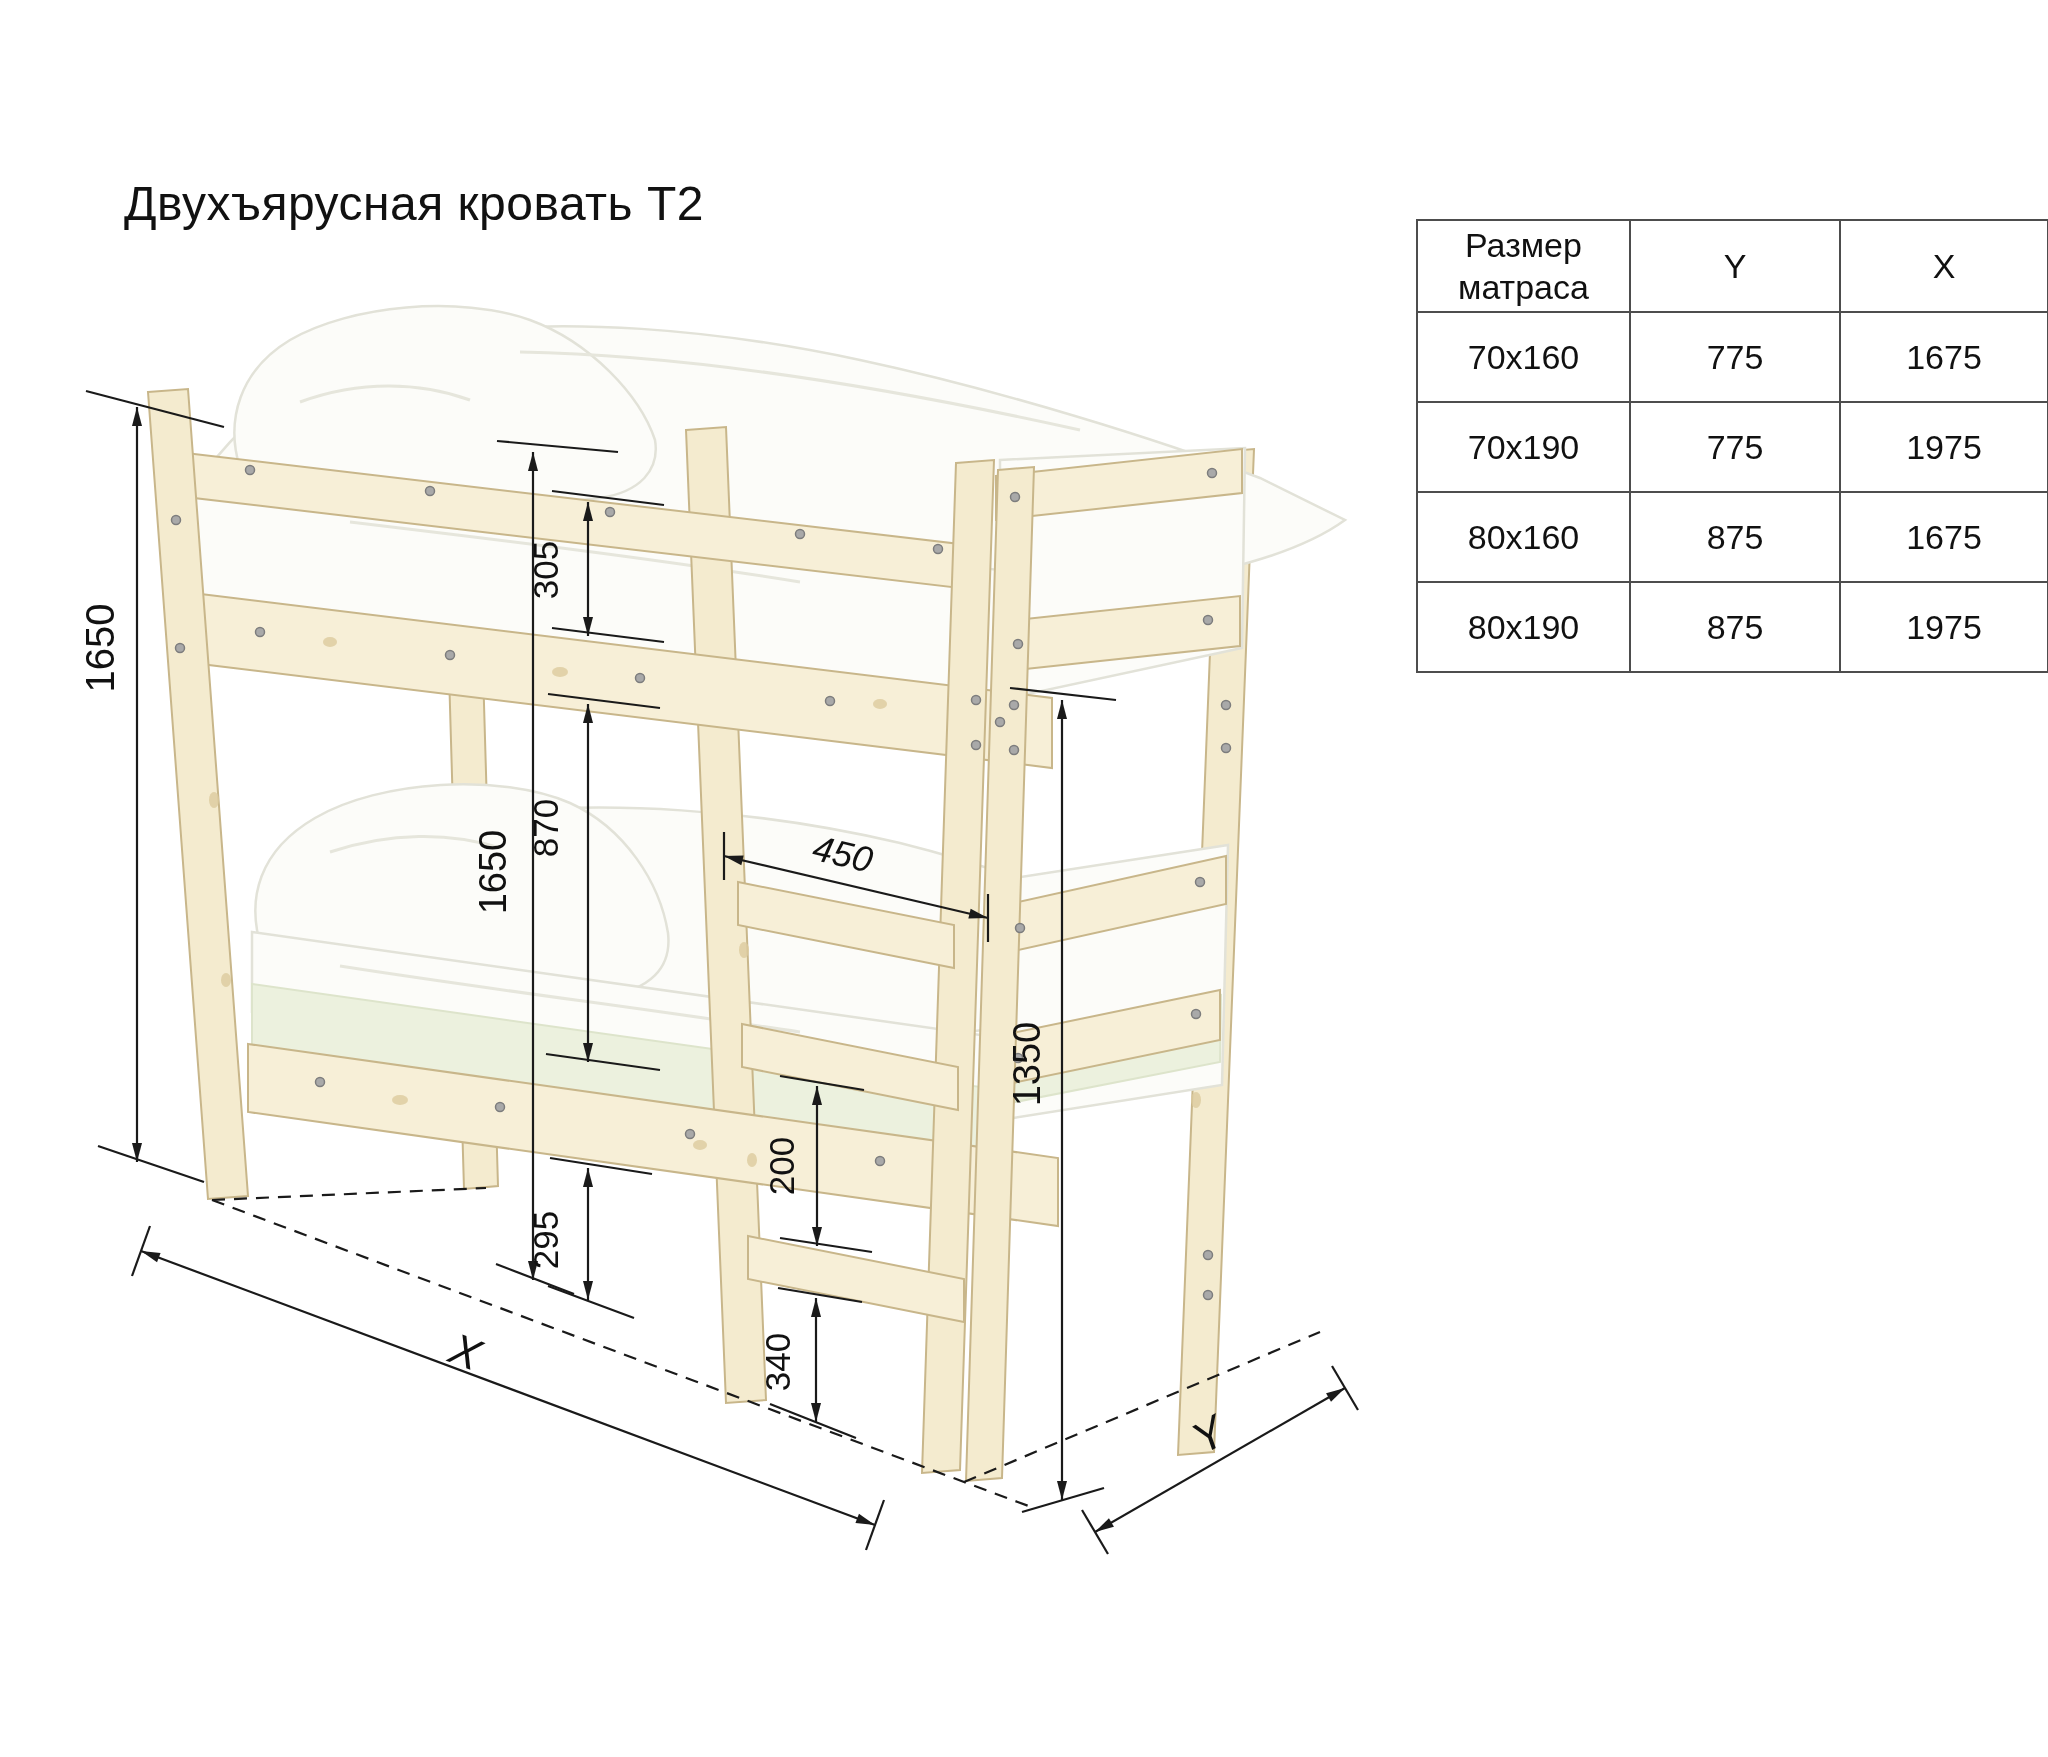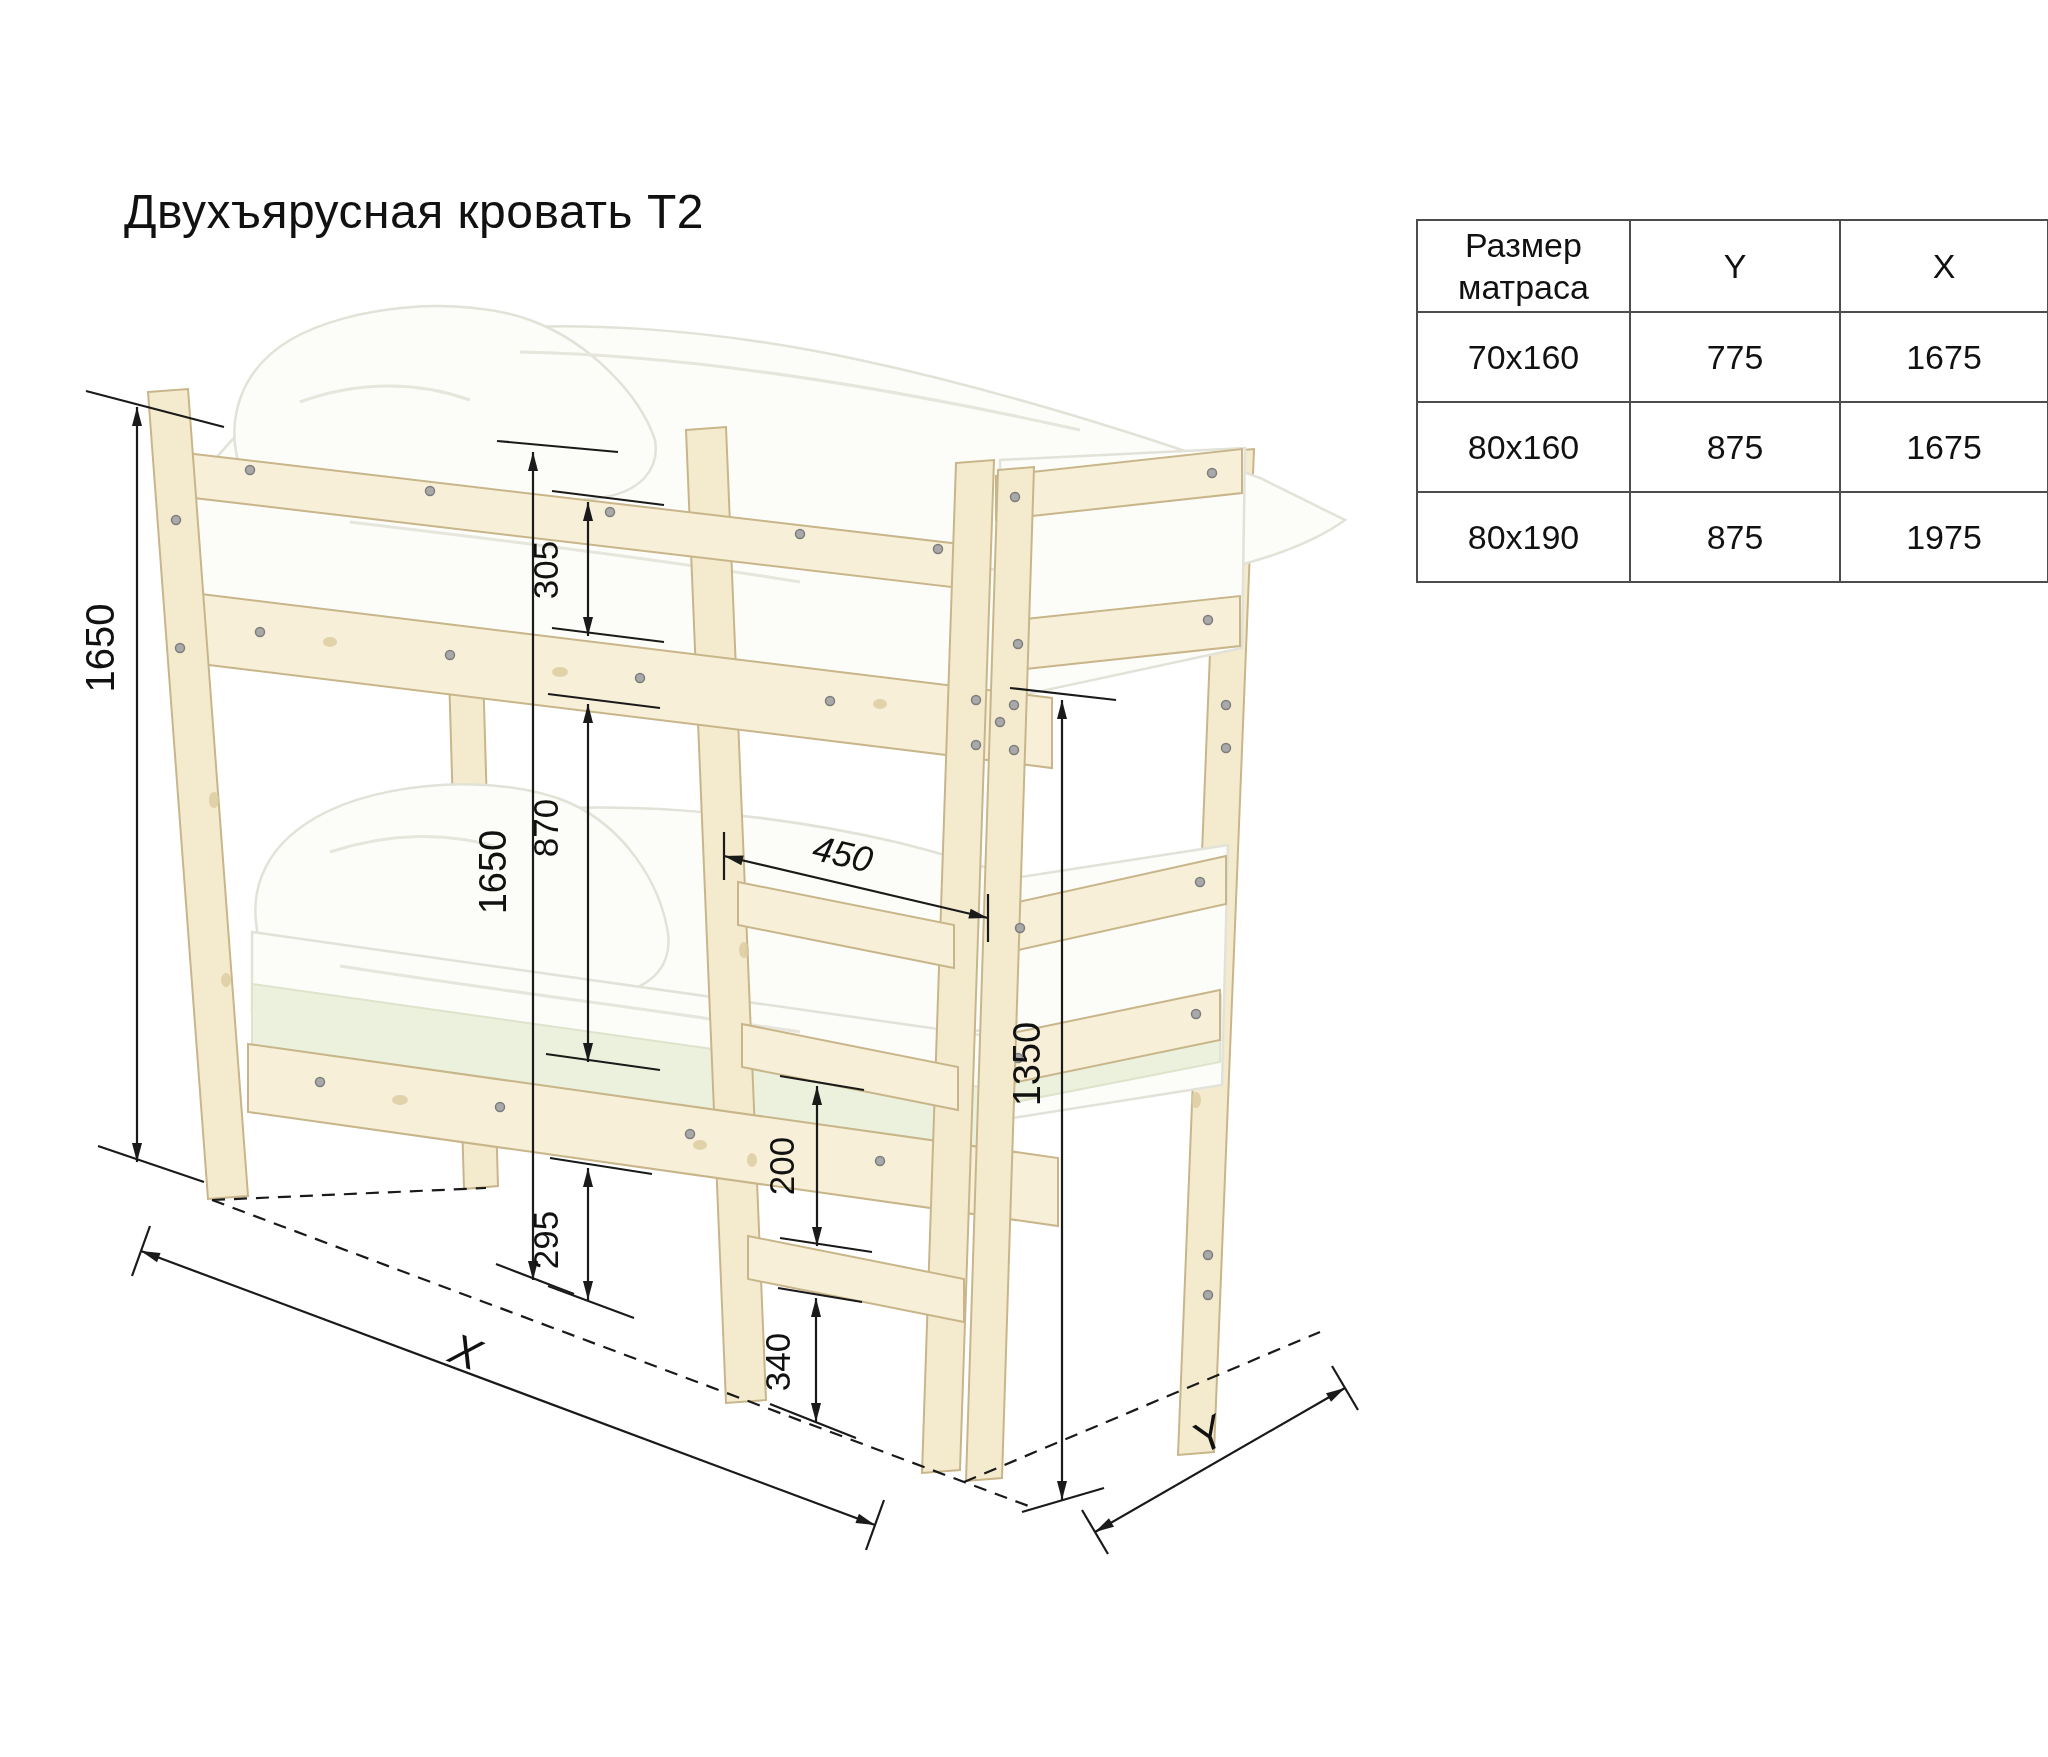--- a/index.html
+++ b/index.html
@@ -3,21 +3,21 @@
 <meta charset="utf-8">
 <style>
   html,body{margin:0;padding:0;}
   body{
     width:2048px;height:1757px;position:relative;background:#ffffff;
     font-family:"Liberation Sans", sans-serif;color:#111;
     overflow:hidden;
   }
   .page-title{
     position:absolute;left:124px;top:176px;
-    font-size:48px;font-weight:400;letter-spacing:0.5px;color:#111;white-space:nowrap;margin-top:8px;
+    font-size:48px;font-weight:400;letter-spacing:0.5px;color:#111;white-space:nowrap;
   }
   .size-table{
     position:absolute;left:1416px;top:211px;width:631px;
     border-collapse:collapse;table-layout:fixed;
     font-size:34px;color:#111;background:#fff;margin-top:8px;
   }
   .size-table th,.size-table td{
     border:2px solid #4d4d4d;text-align:center;vertical-align:middle;
     font-weight:400;padding:0 6px;line-height:1.25;
   }
@@ -229,20 +229,25 @@
       <th>X</th>
     </tr>
   </thead>
   <tbody>
     <tr>
       <td>70x160</td>
       <td>775</td>
       <td>1675</td>
     </tr>
     <tr>
+      <td>70x190</td>
+      <td>775</td>
+      <td>1975</td>
+    </tr>
+    <tr>
       <td>80x160</td>
       <td>875</td>
       <td>1675</td>
     </tr>
     <tr>
       <td>80x190</td>
       <td>875</td>
       <td>1975</td>
     </tr>
   </tbody>

